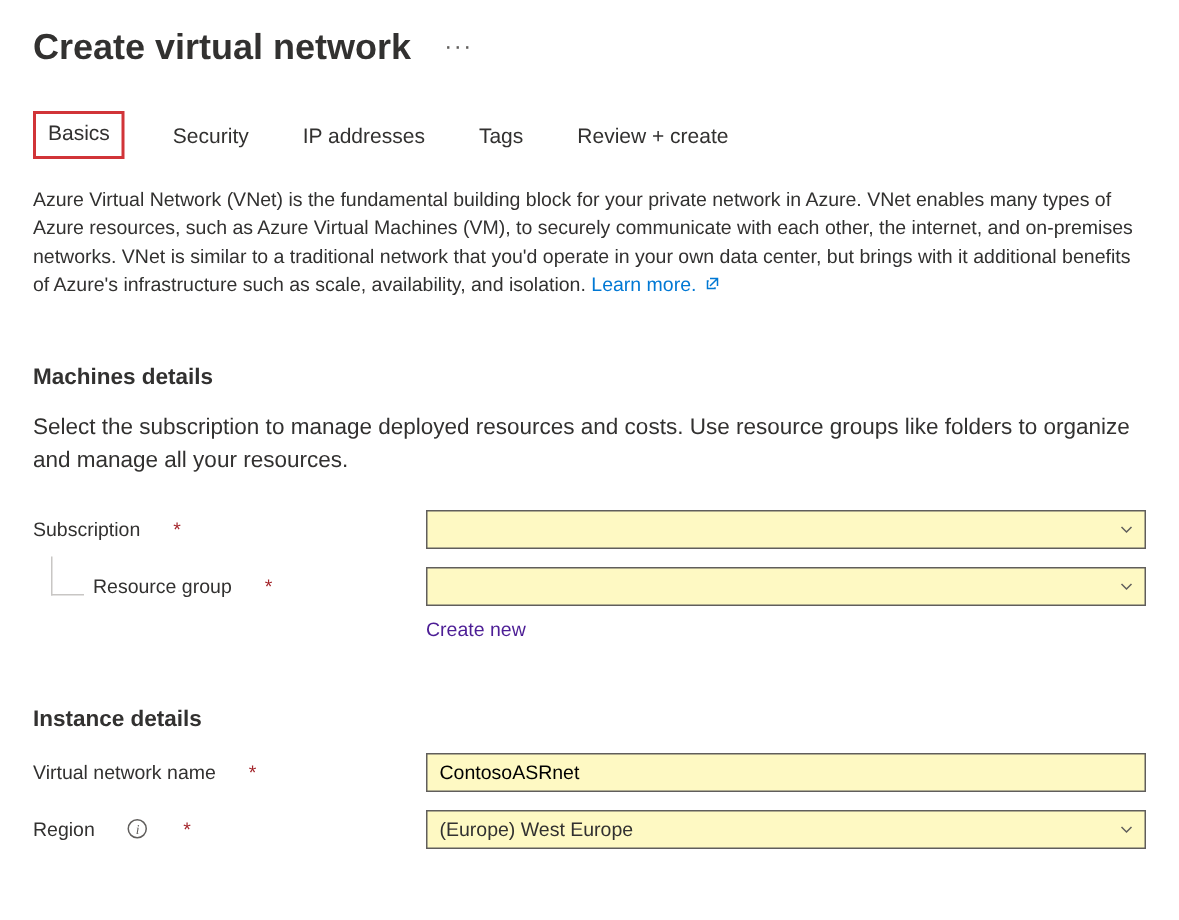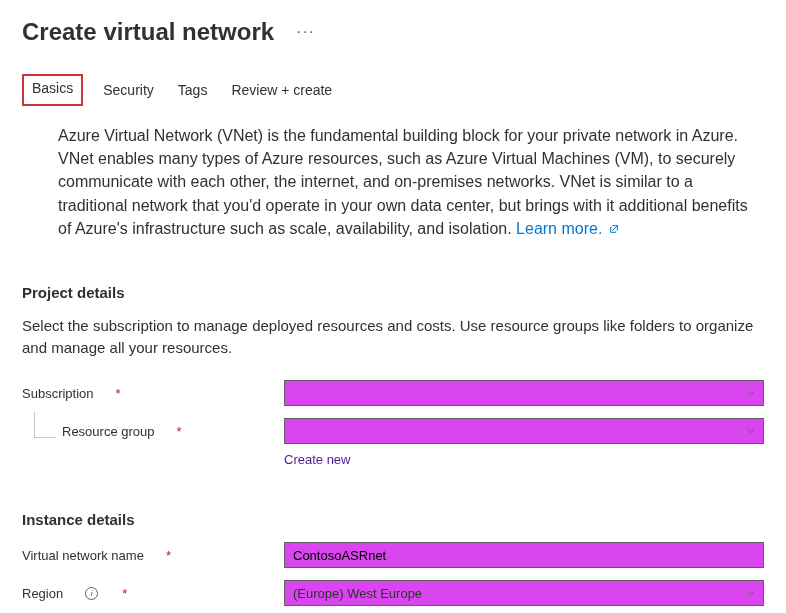--- a/index.html
+++ b/index.html
@@ -24,41 +24,40 @@
     }
     .more-btn {
       color: #605e5c;
       font-size: 16px;
       letter-spacing: 1px;
       cursor: pointer;
       padding: 0 6px;
     }
     .tabs {
       display: flex;
-      gap: 16px;
+      gap: 28px;
       margin-bottom: 18px;
     }
     .tab {
       font-size: 14px;
       color: #323130;
       padding: 6px 2px;
       cursor: pointer;
       border: 2px solid transparent;
     }
     .tab.active {
       border: 2px solid #d13438;
       padding: 4px 8px;
     }
     .intro {
-      font-size: 16px;
+      font-size: 13px;
       line-height: 1.45;
       color: #323130;
       max-width: 740px;
       margin-bottom: 6px;
-      margin-left: 36px;
     }
     .learn-link {
       color: #0078d4;
       text-decoration: none;
       white-space: nowrap;
     }
     .ext-icon {
       width: 10px;
       height: 10px;
       display: inline-block;
@@ -121,21 +120,21 @@
       margin: 0 2px;
     }
     .field-control {
       flex: 1;
       max-width: 480px;
     }
     .select-box, .text-input {
       width: 100%;
       height: 26px;
       border: 1px solid #605e5c;
-      background: #d946ef;
+      background: #fef9c3;
       font-family: inherit;
       font-size: 13px;
       padding: 0 26px 0 8px;
       position: relative;
       display: flex;
       align-items: center;
       cursor: pointer;
     }
     .text-input {
       cursor: text;
@@ -167,36 +166,37 @@
 <body>
 
 <div class="header-row">
   <h1>Create virtual network</h1>
   <span class="more-btn">···</span>
 </div>
 
 <div class="tabs">
   <div class="tab active">Basics</div>
   <div class="tab">Security</div>
+  <div class="tab">IP addresses</div>
   <div class="tab">Tags</div>
   <div class="tab">Review + create</div>
 </div>
 
 <p class="intro">
   <span>Azure Virtual Network (VNet) is the fundamental building block for your private network in Azure. VNet enables many types of Azure resources, such as Azure Virtual Machines (VM), to securely communicate with each other, the internet, and on-premises networks. VNet is similar to a traditional network that you'd operate in your own data center, but brings with it additional benefits of Azure's infrastructure such as scale, availability, and isolation. </span>
   <a href="#" class="learn-link">
     <span>Learn more.</span>
     <svg class="ext-icon" viewBox="0 0 12 12">
       <path d="M4 2h6v6M10 2L4 8" stroke="#0078d4" stroke-width="1.2" fill="none"></path>
       <path d="M8 9v1H2V4h1" stroke="#0078d4" stroke-width="1.2" fill="none"></path>
     </svg>
   </a>
 </p>
 
-<h2 class="section">Project details</h2>
+<h2 class="section">Machines details</h2>
 <p class="section-desc">Select the subscription to manage deployed resources and costs. Use resource groups like folders to organize and manage all your resources.</p>
 
 <div class="field-row">
   <div class="field-label">
     <span>Subscription</span>
     <span class="req">*</span>
   </div>
   <div class="field-control select-wrapper">
     <div class="select-box">
       <span></span>

